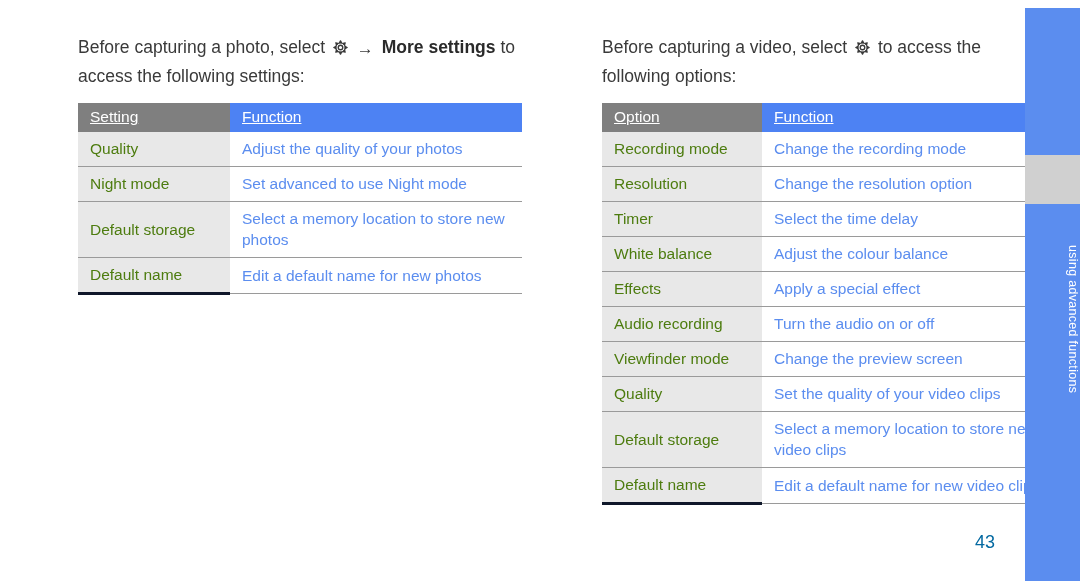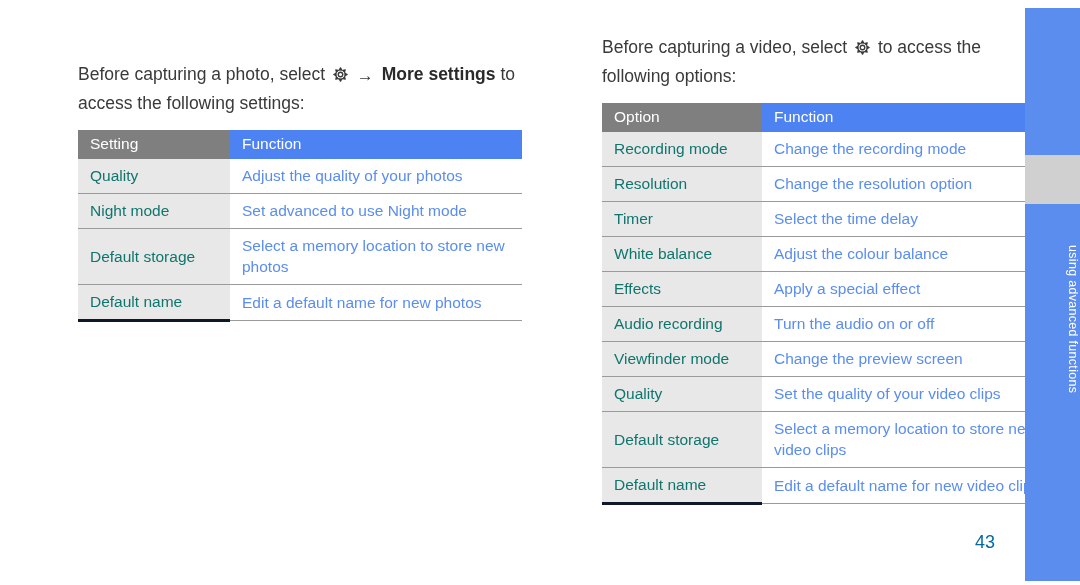--- a/index.html
+++ b/index.html
@@ -50,21 +50,21 @@
     padding-top: 6px;
     box-sizing: border-box;
     white-space: nowrap;
   }
 
   
   .col {
     position: absolute;
     top: 34px;
   }
-  .col-left  { left: 78px;  width: 444px; margin-top: 27px; }
+  .col-left  { left: 78px;  width: 444px; }
   .col-right { left: 558px; width: 447px; padding-left: 44px; }
 
   .intro {
     font-size: 17.5px;
     line-height: 26px;
     color: #3a3a3a;
     margin: 0 0 14px 0;
     font-weight: 400;
   }
   .intro .bold { font-weight: bold; color: #2a2a2a; }
@@ -86,34 +86,35 @@
     width: 100%;
     table-layout: fixed;
   }
   table.spec th {
     font-weight: normal;
     text-align: left;
     color: #ffffff;
     font-size: 15.5px;
     padding: 5px 0 6px 12px;
     border: none;
+    text-decoration: underline;
   }
   th.c-opt  { background: #7f7f7f; }
   th.c-func { background: #4d82f3; }
 
   table.spec td {
     font-size: 15.5px;
     vertical-align: middle;
     border-bottom: 1px solid #9a9a9a;
     padding: 6px 0 7px 12px;
     line-height: 21px;
   }
   td.c-opt {
     background: #e8e8e8;
-    color: #0f766e;
+    color: #4d7c0f;
     border-bottom: 1px solid #ffffff;
   }
   td.c-func {
     background: #ffffff;
     color: #5b8def;
     padding-right: 8px;
   }
   tr:last-child td.c-opt { border-bottom: 3px solid #0f172a; }
 
   .tbl-left  col.w1 { width: 152px; }

